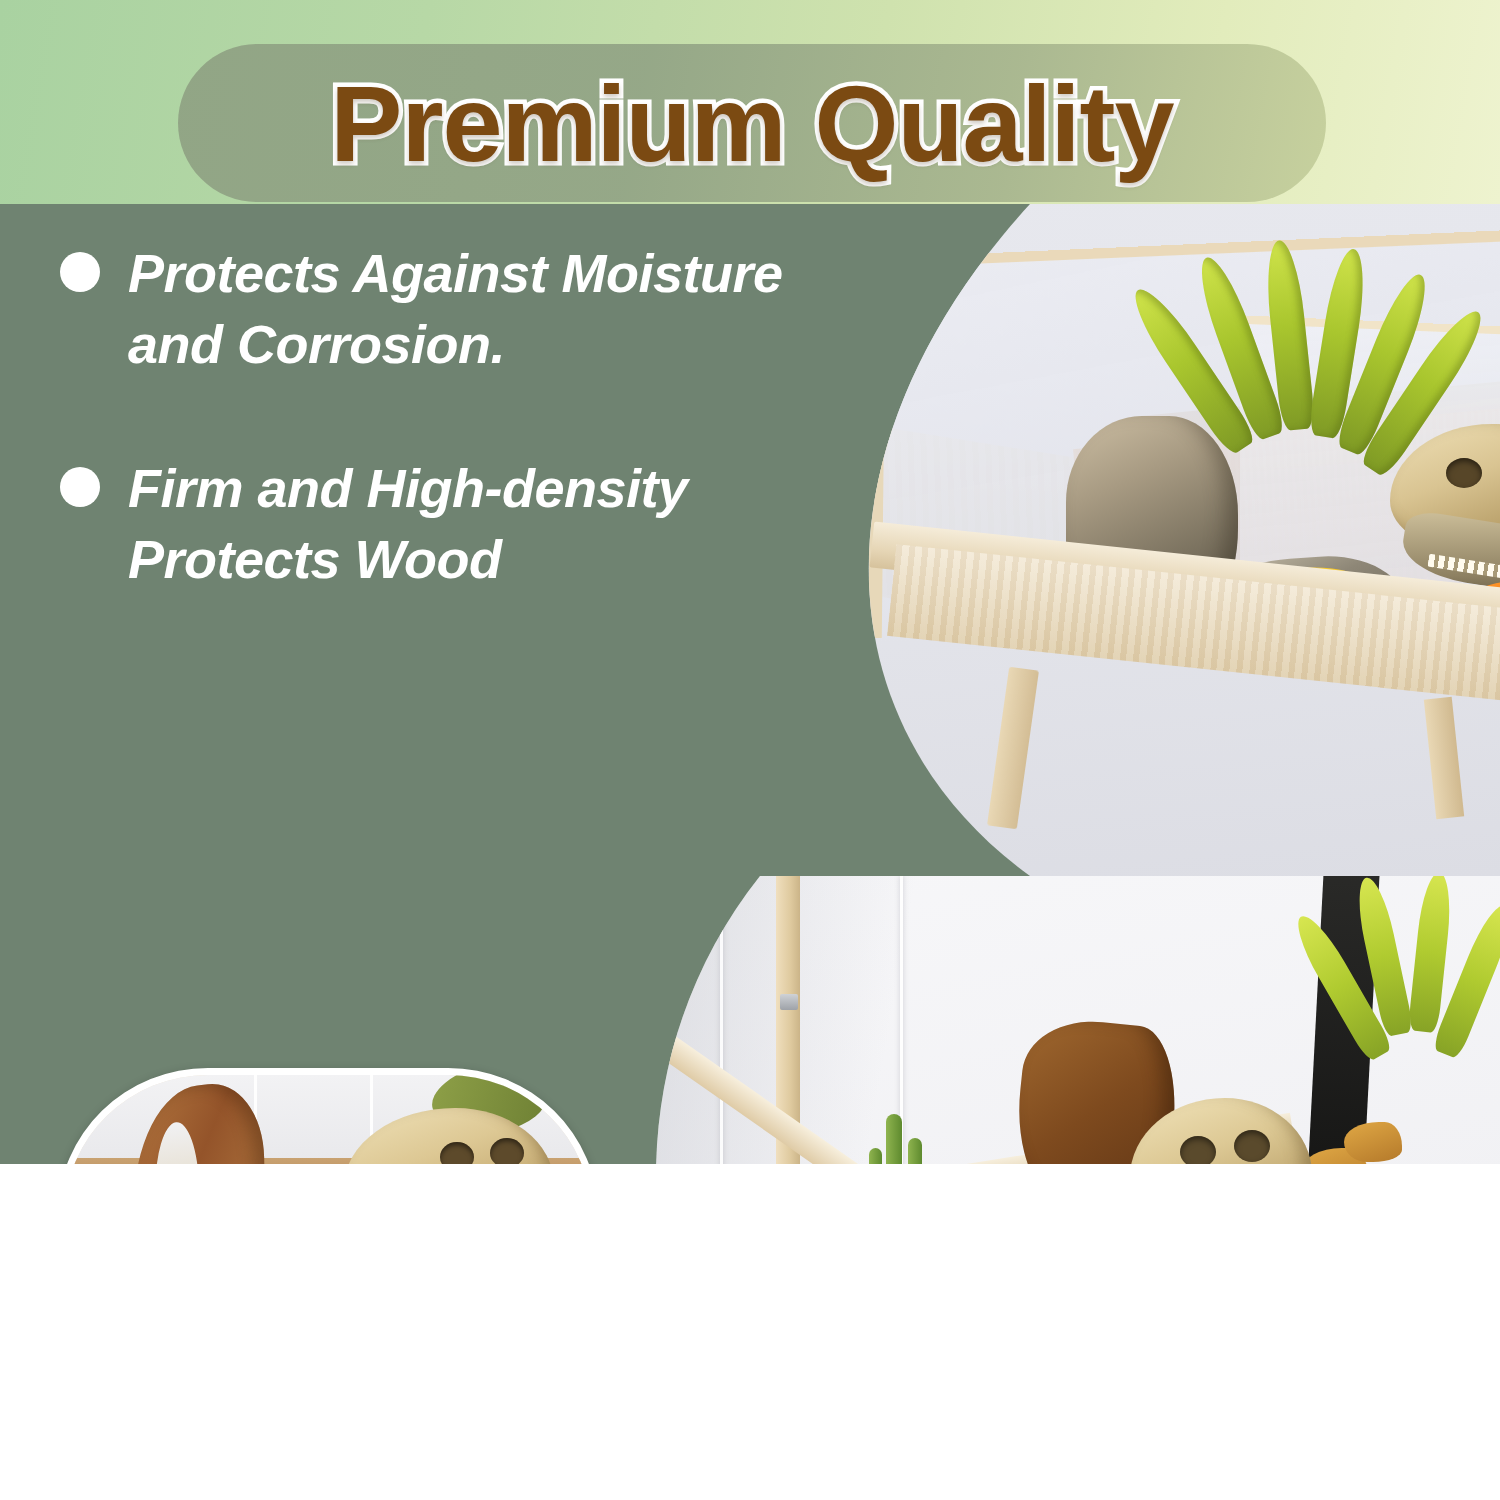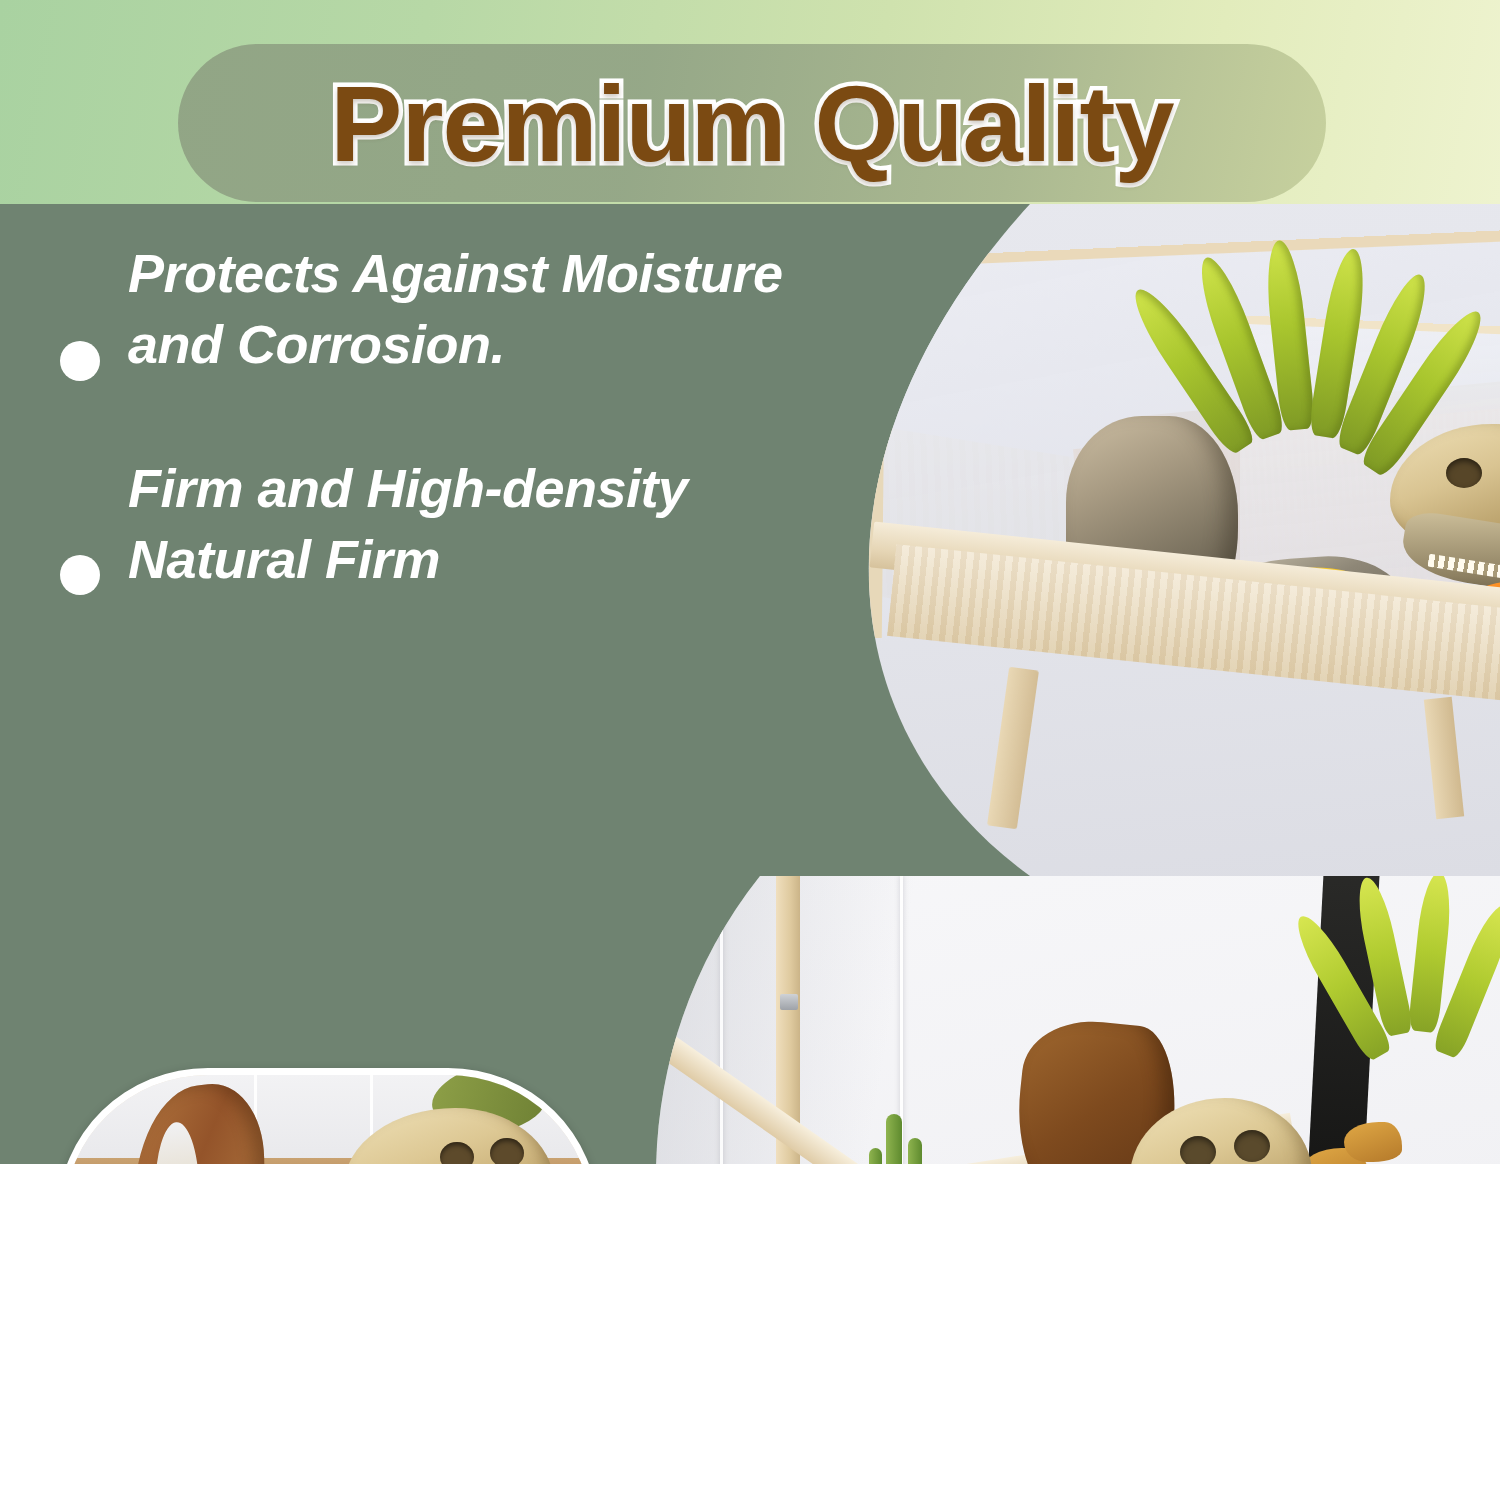--- a/index.html
+++ b/index.html
@@ -48,21 +48,21 @@
 
   
   .bullets {
     position: absolute;
     left: 60px; top: 238px;
     width: 830px;
   }
   .bullet-row {
     position: relative;
     display: flex;
-    align-items: flex-end;
+    align-items: flex-start;
     margin-bottom: 72px;
   }
   .bullet-dot {
     flex: 0 0 auto;
     width: 40px; height: 40px;
     border-radius: 50%;
     background: #ffffff;
     margin-top: 14px;
     margin-right: 28px;
   }
@@ -641,21 +641,21 @@
     </div>
   </div>
 
   <div class="bullets">
     <div class="bullet-row">
       <span class="bullet-dot"></span>
       <span class="bullet-text">Protects Against Moisture and Corrosion.</span>
     </div>
     <div class="bullet-row">
       <span class="bullet-dot"></span>
-      <span class="bullet-text">Firm and High-density Natural Firm</span>
+      <span class="bullet-text">Firm and High-density Protects Wood</span>
     </div>
   </div>
 
   <div class="oval-photo">
     <div class="oval-wall">
       <span class="seam" style="left:36%;"></span>
       <span class="seam" style="left:58%;"></span>
     </div>
     <div class="oval-backwall"></div>
     <div class="oval-sand"></div>

